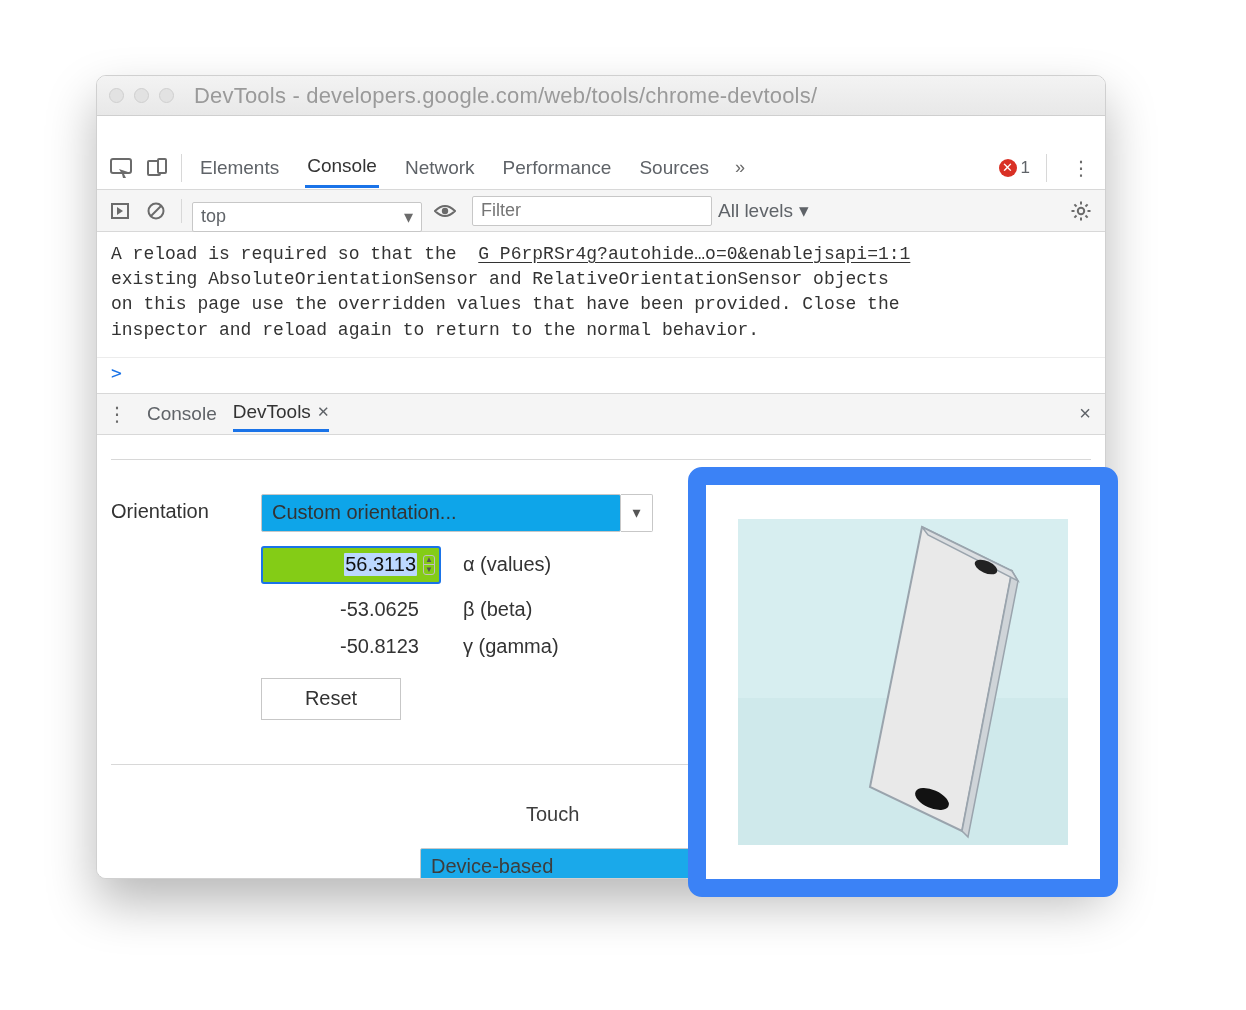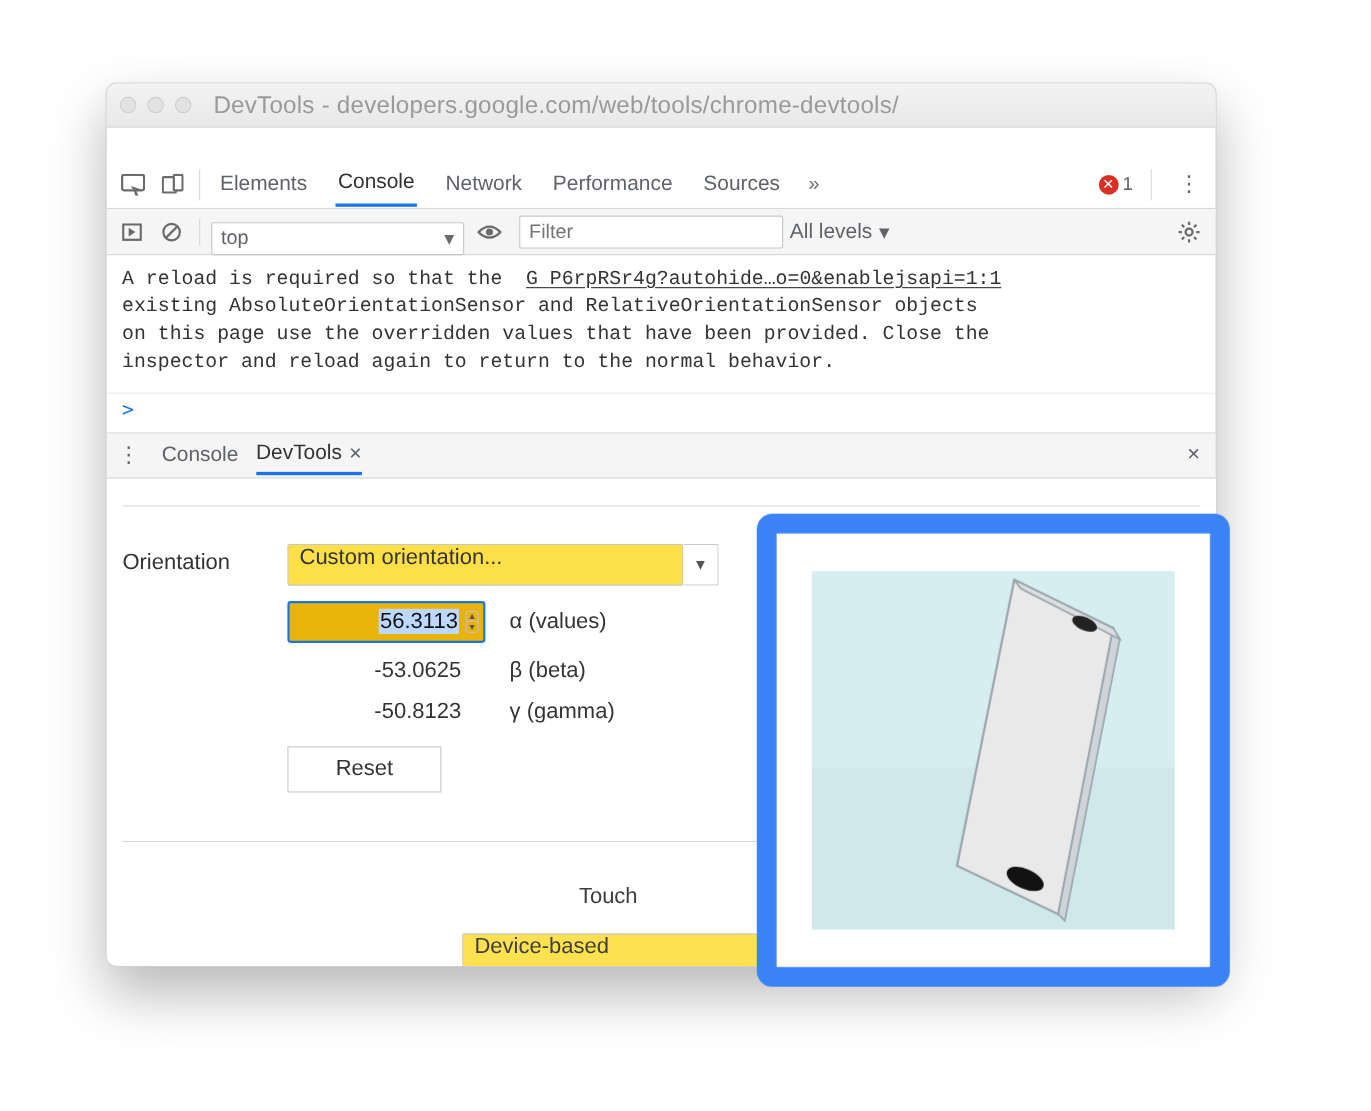--- a/index.html
+++ b/index.html
@@ -128,36 +128,36 @@
     position:relative;
   }
   .divider-line { height:1px; background:#d8d8d8; margin:24px 14px; }
 
   .row { display:flex; align-items:flex-start; padding: 10px 14px; }
   .row-label { width:150px; font-size:20px; color:#333; padding-top:6px; }
   .row-controls { display:flex; flex-direction:column; gap:14px; }
 
   .select-like {
     height:38px; width:360px;
-    border:1px solid #c7c7c7; background:#fde047; border-radius:2px;
-    display:flex; align-items:flex-start; padding:0 10px;
+    border:1px solid #c7c7c7; background:#0ea5e9; border-radius:2px;
+    display:flex; align-items:center; padding:0 10px;
     font-size:20px; color:#333;
   }
   .select-caret-box {
     width:32px; height:38px; border:1px solid #c7c7c7; border-left:none;
     display:flex; align-items:center; justify-content:center; color:#555;
     background:#fff; border-radius:0 2px 2px 0;
   }
   .select-wrap { display:flex; }
 
   .num-row { display:flex; align-items:center; gap:22px; }
   .num-input {
     width:180px; height:38px;
     border:2px solid #1a73e8; border-radius:3px;
-    background:#eab308;
+    background:#84cc16;
     display:flex; align-items:center; justify-content:flex-end;
     padding: 0 22px 0 10px;
     position:relative;
     font-size:20px; color:#111;text-align:center;
   }
   .num-input .sel { background:#bcd8ff; padding:0 1px; border-radius:1px; }
   .num-input .spinner {
     position:absolute; right:4px; top:50%; transform:translateY(-50%);
     width:12px; height:20px;
     border:1px solid #c0c0c0; border-radius:3px;

